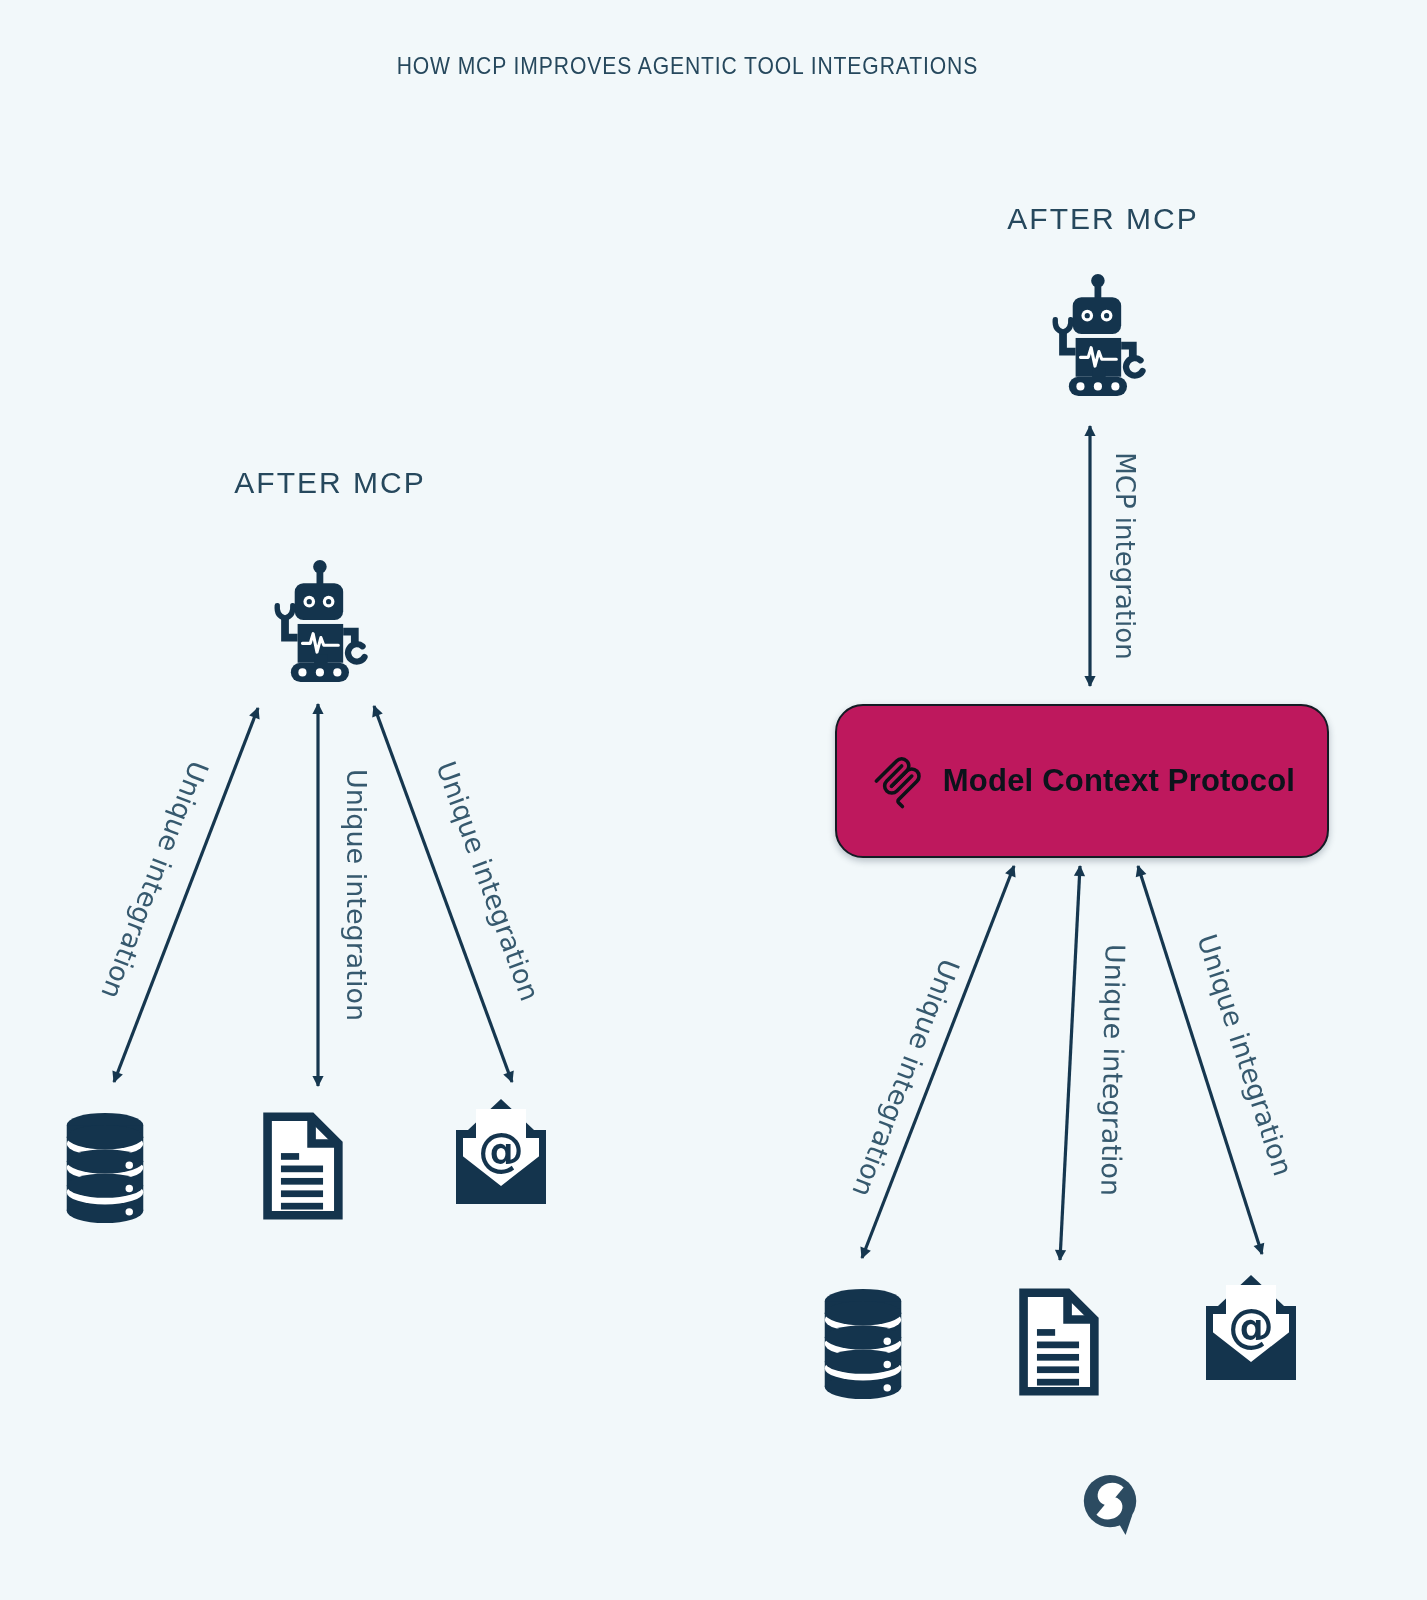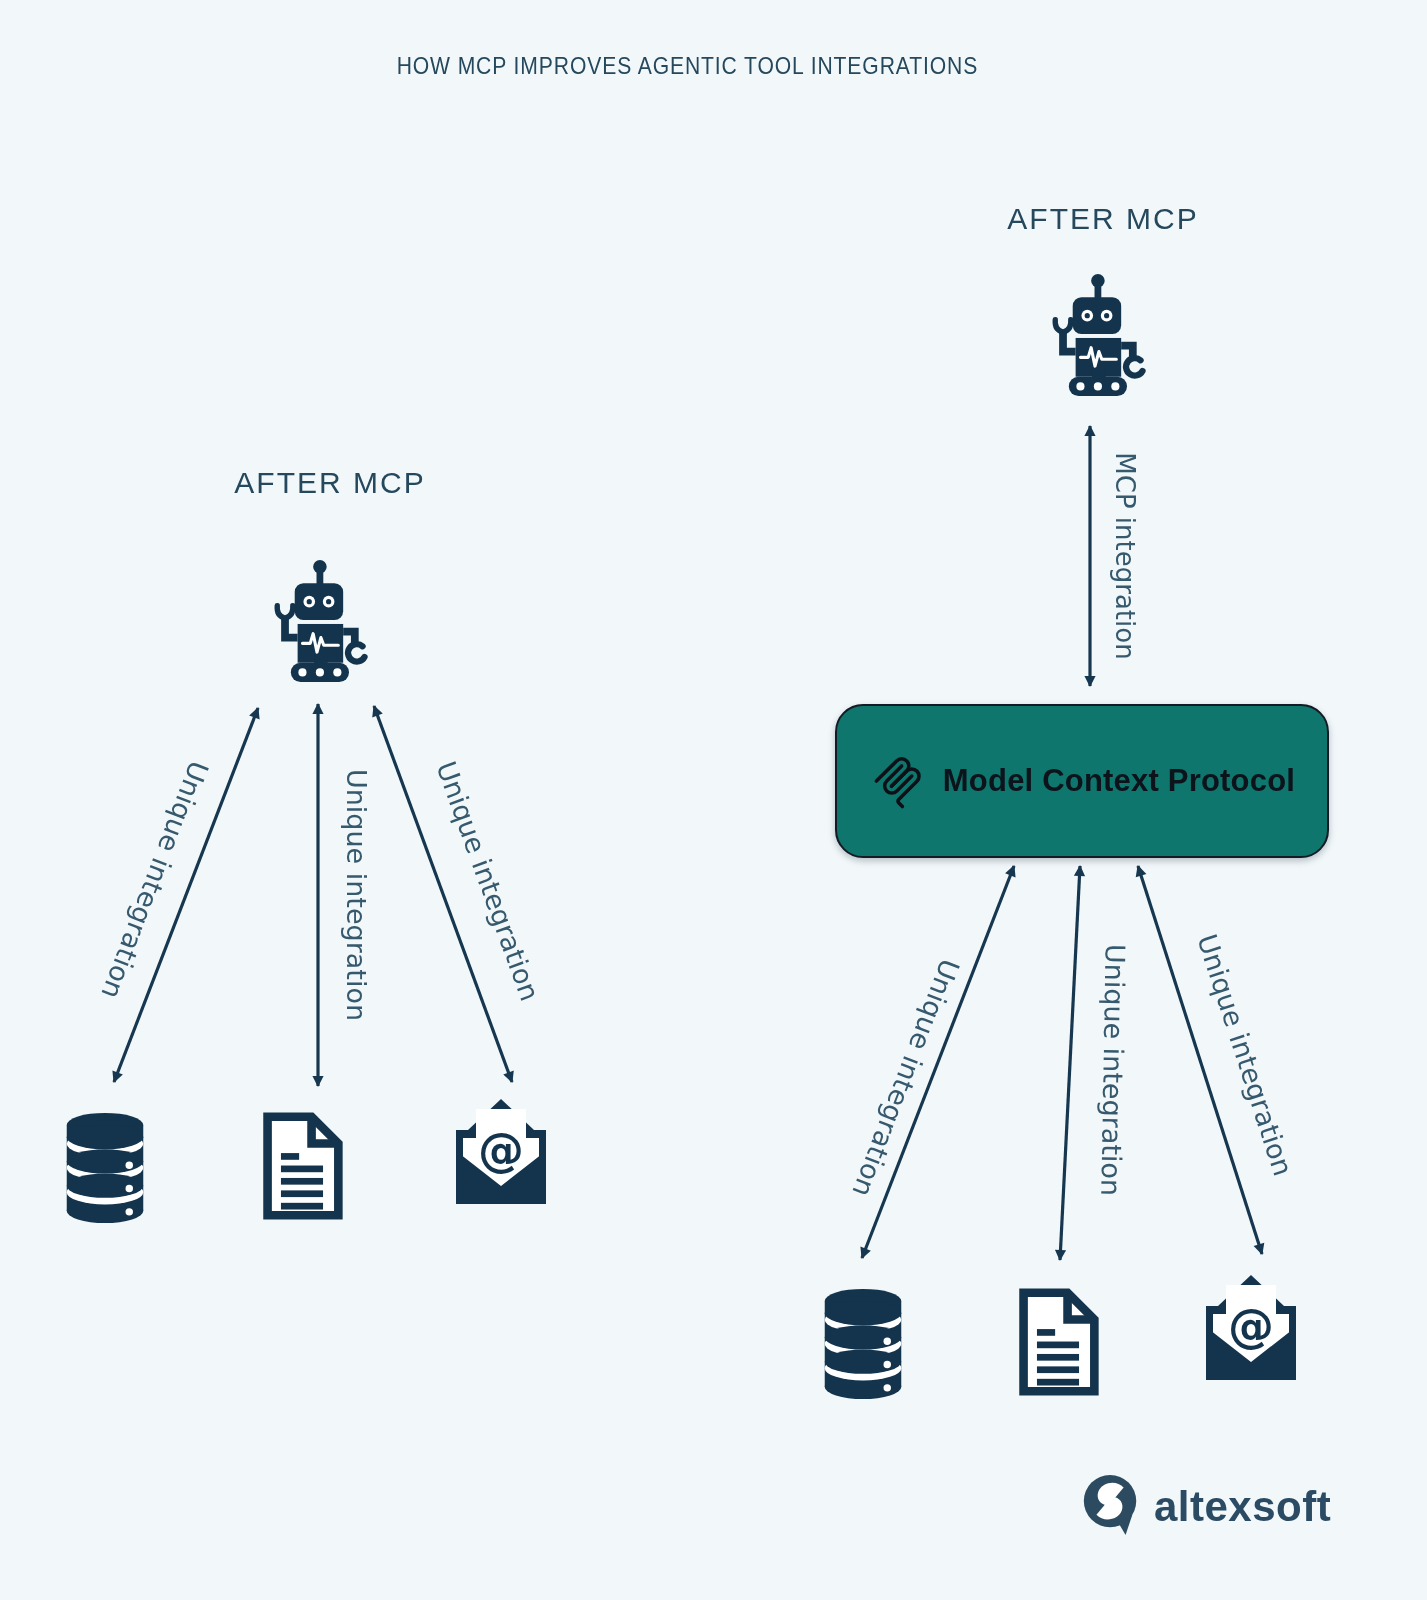--- a/index.html
+++ b/index.html
@@ -21,21 +21,21 @@
   }
   #before-heading{left:110px;top:466px;width:440px;}
   #after-heading{left:903px;top:202px;width:400px;}
   .rotlabel{
     font-family:"DejaVu Sans", sans-serif;
     font-size:27px;color:#36596e;white-space:nowrap;
     transform-origin:center;
   }
   .mcp-box{
     left:835px;top:704px;width:494px;height:154px;
-    background:#0f766e;border:2.5px solid #141b24;border-radius:28px;
+    background:#be185d;border:2.5px solid #141b24;border-radius:28px;
     box-shadow:0 3px 7px rgba(20,40,60,.28);
     display:flex;align-items:center;justify-content:center;gap:16px;
     box-sizing:border-box;
   }
   .mcp-box .label{
     font-size:31px;font-weight:700;color:#0c131b;letter-spacing:.2px;
   }
   .footer{
     left:1078px;top:1470px;display:flex;align-items:center;gap:10px;
   }
@@ -160,14 +160,13 @@
   <span class="label">Model Context Protocol</span>
 </div>
 
 <div class="abs footer">
   <svg width="66" height="68" viewBox="0 0 68 68">
     <circle cx="33" cy="31" r="27" fill="#2c4b61"></circle>
     <polygon points="42,54 49,66 56,45" fill="#2c4b61"></polygon>
     <path d="M47,17 C40,9 25,11 21,21 C18,29 24,36 32,35 Z" fill="#fff"></path>
     <path d="M19,45 C26,53 41,51 45,41 C48,33 42,26 34,27 Z" fill="#fff"></path>
   </svg>
-  <span class="brand">altexsoft</span>
 </div>
 
 </body></html>

